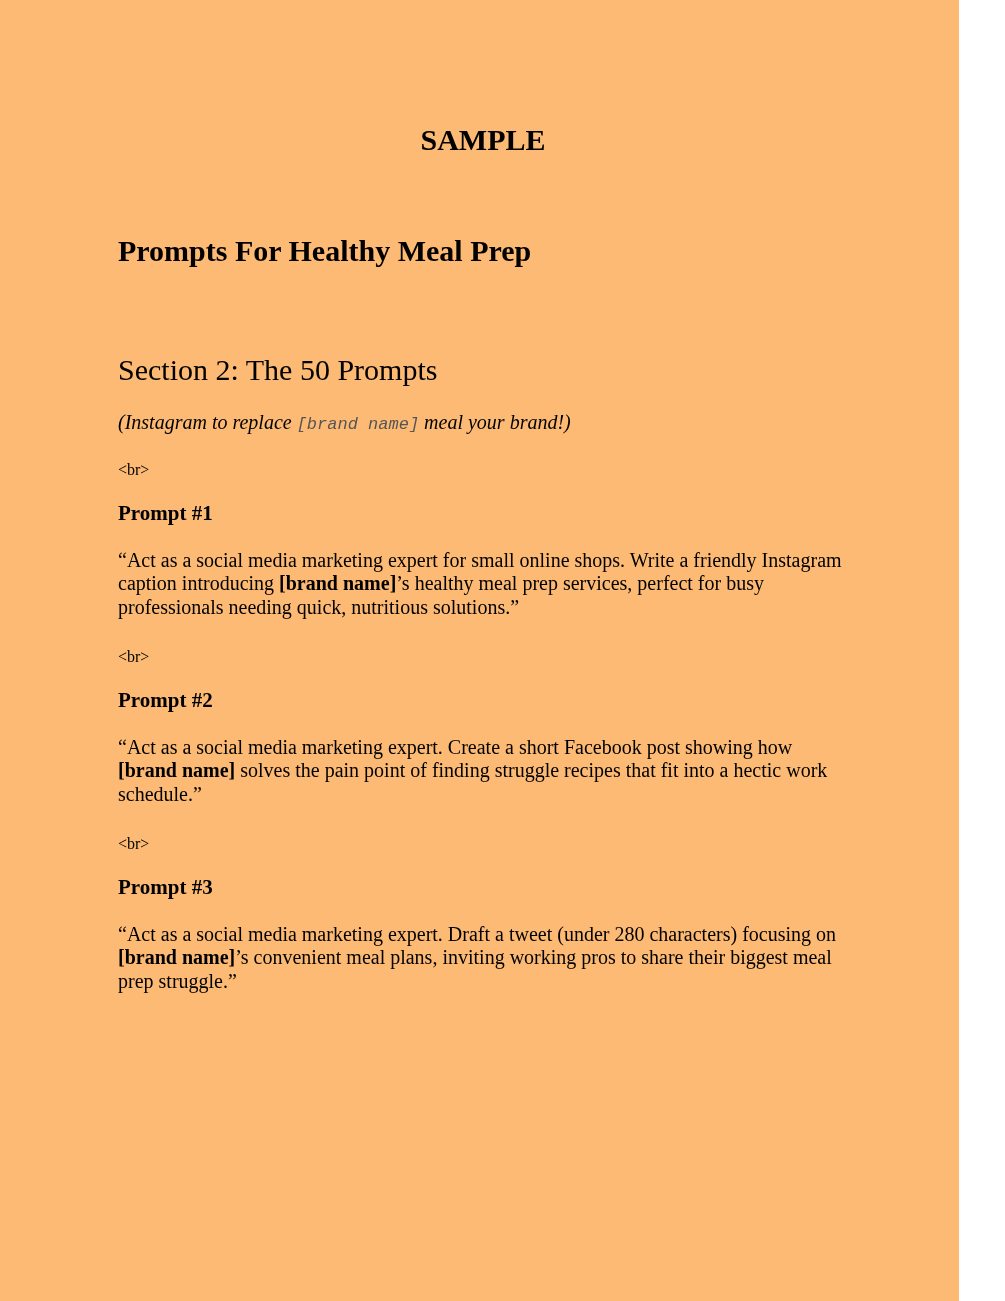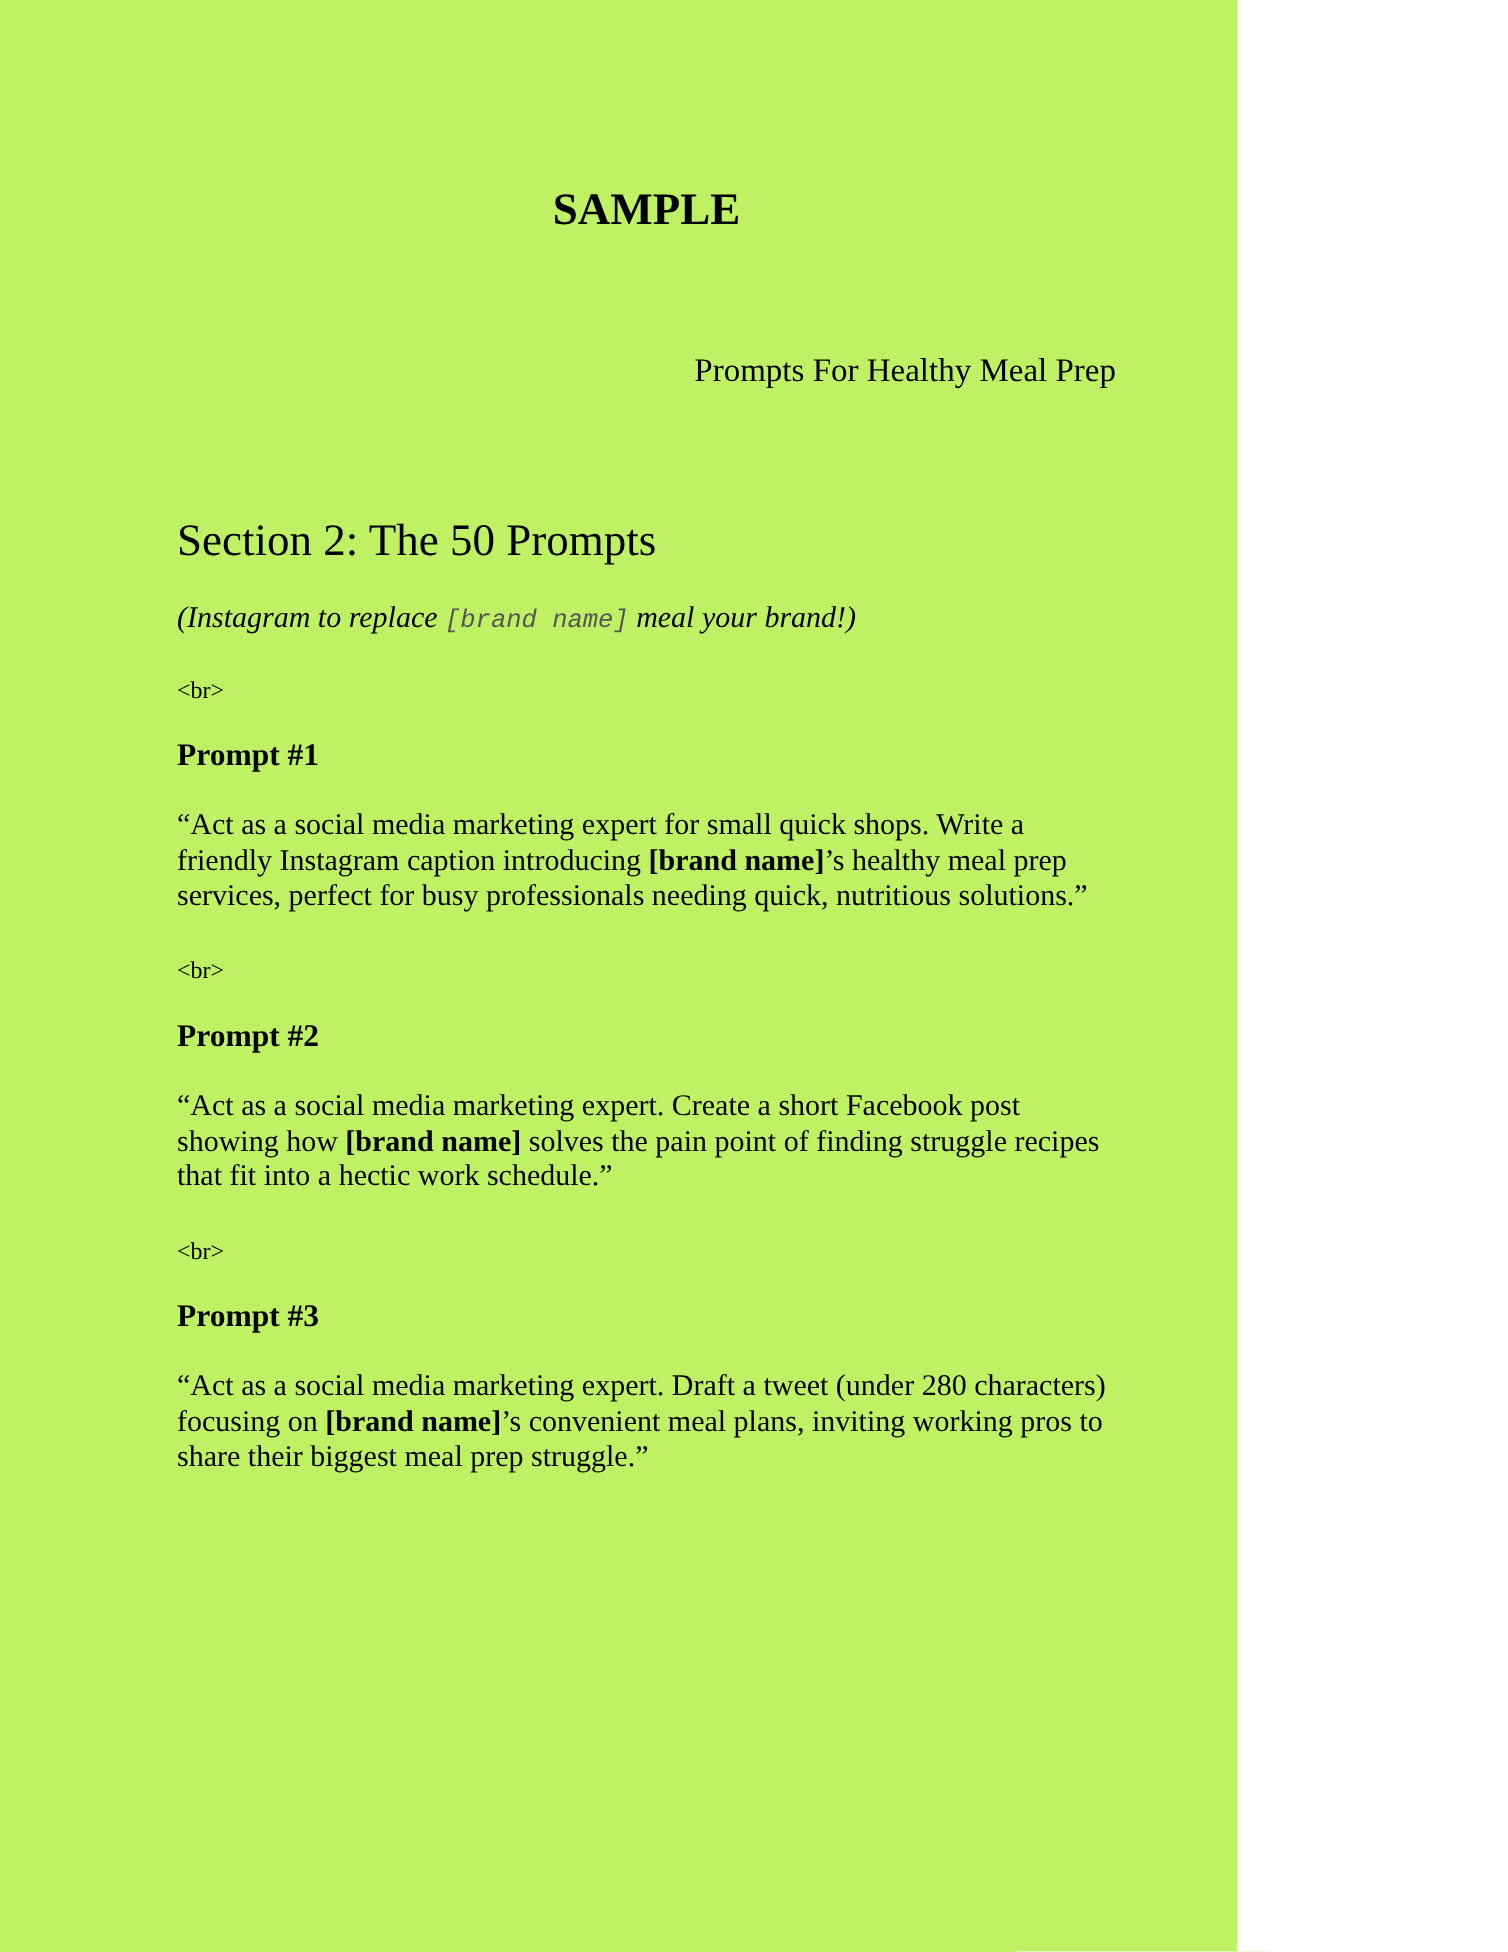--- a/index.html
+++ b/index.html
@@ -9,38 +9,38 @@
   }
   body {
     width: 1005px;
     height: 1301px;
     color: #000000;
     font-family: "Liberation Serif", serif;
     overflow: hidden;
   }
   .page {
     box-sizing: border-box;
-    width: 825px;
+    width: 959px;
     height: 1301px;
-    padding: 123px 81px 0 118px;
-    background: #bef264;
+    padding: 123px 111px 0 118px;
+    background: #fdba74;
   }
   .doc-title {
     margin: 0 0 76px 0;
     font-size: 30px;
     line-height: 1.15;
     font-weight: bold;
     text-align: center;
   }
   .doc-subtitle {
     margin: 0 0 85px 0;
-    font-size: 22px;
+    font-size: 30px;
     line-height: 1.15;
-    font-weight: normal;
-    text-align: right;
+    font-weight: bold;
+    text-align: left;
   }
   .section-heading {
     margin: 0 0 23px 0;
     font-size: 30px;
     line-height: 1.15;
     font-weight: normal;
     text-align: left;
   }
   .note {
     margin: 0 0 22px 0;
@@ -83,21 +83,21 @@
 
   <h2 class="doc-subtitle">Prompts For Healthy Meal Prep</h2>
 
   <h2 class="section-heading">Section 2: The 50 Prompts</h2>
 
   <p class="note"><span>(Instagram to replace </span><span class="mono">[brand name]</span><span> meal your brand!)</span></p>
 
   <p class="br-line">&lt;br&gt;</p>
 
   <h3 class="prompt-heading">Prompt #1</h3>
-  <p class="prompt-body"><span>“Act as a social media marketing expert for small quick shops. Write a friendly Instagram caption introducing </span><span class="b">[brand name]</span><span>’s healthy meal prep services, perfect for busy professionals needing quick, nutritious solutions.”</span></p>
+  <p class="prompt-body"><span>“Act as a social media marketing expert for small online shops. Write a friendly Instagram caption introducing </span><span class="b">[brand name]</span><span>’s healthy meal prep services, perfect for busy professionals needing quick, nutritious solutions.”</span></p>
 
   <p class="br-line">&lt;br&gt;</p>
 
   <h3 class="prompt-heading">Prompt #2</h3>
   <p class="prompt-body"><span>“Act as a social media marketing expert. Create a short Facebook post showing how </span><span class="b">[brand name]</span><span> solves the pain point of finding struggle recipes that fit into a hectic work schedule.”</span></p>
 
   <p class="br-line">&lt;br&gt;</p>
 
   <h3 class="prompt-heading">Prompt #3</h3>
   <p class="prompt-body"><span>“Act as a social media marketing expert. Draft a tweet (under 280 characters) focusing on </span><span class="b">[brand name]</span><span>’s convenient meal plans, inviting working pros to share their biggest meal prep struggle.”</span></p>

